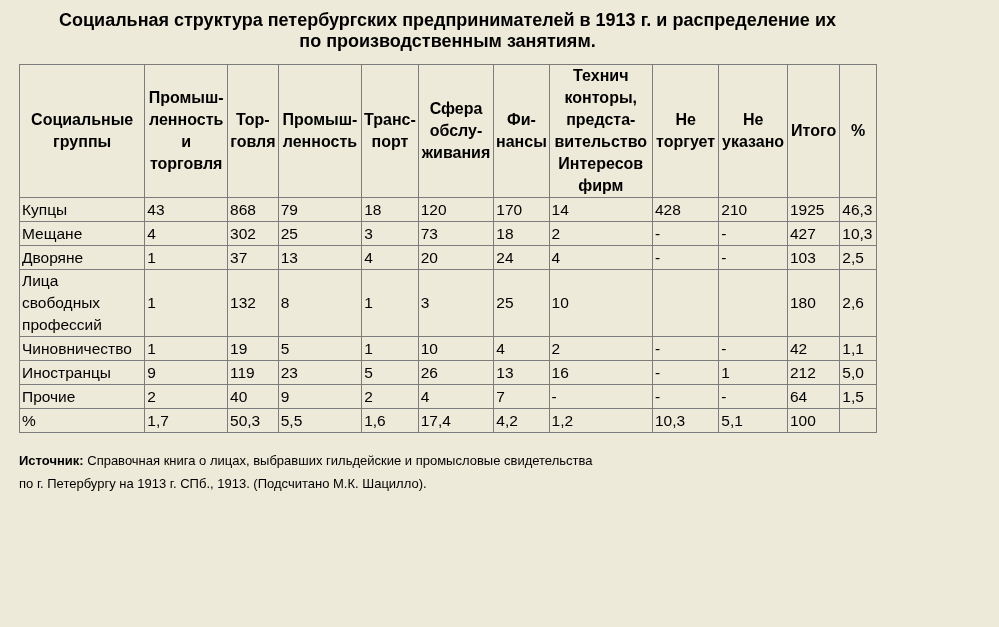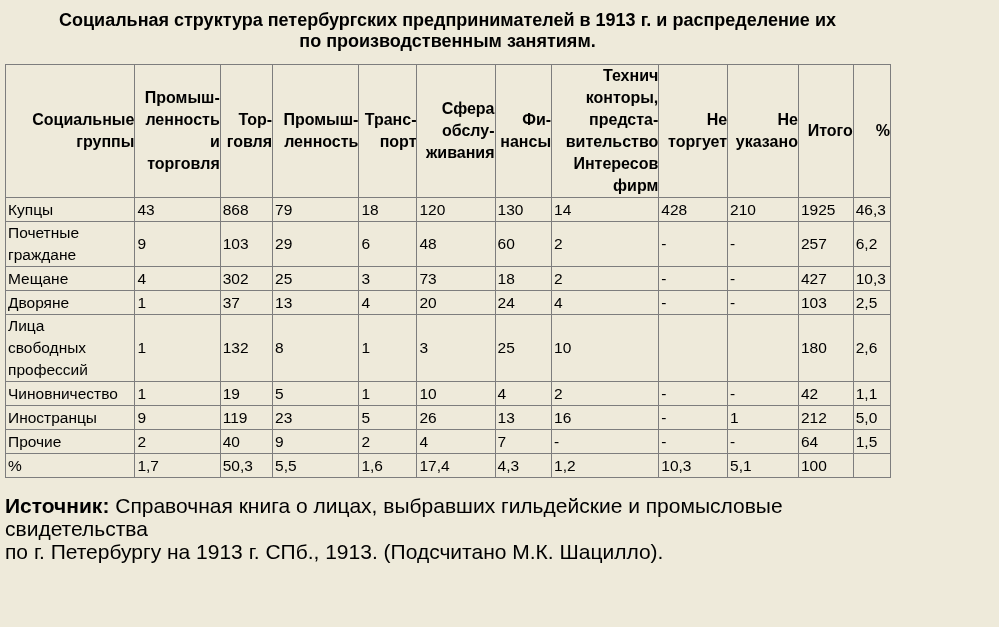--- a/index.html
+++ b/index.html
@@ -6,21 +6,21 @@
     margin: 0;
     padding: 0;
     background: #EEEADA;
     color: #000000;
     font-family: "Liberation Sans", sans-serif;
   }
   .page {
     width: 895px;
     height: 627px;
     box-sizing: border-box;
-    padding: 8px 4px;
+    padding: 8px 18px;
     overflow: hidden;
   }
   .title {
     margin: 2px 0 12px 0;
     font-size: 18px;
     font-weight: bold;
     line-height: 21px;
     text-align: center;
     white-space: pre-line;
   }
@@ -32,38 +32,38 @@
   table.data-table th,
   table.data-table td {
     border: 1px solid #7D7D7D;
     padding: 0 2px;
     overflow: hidden;
   }
   table.data-table th {
     font-size: 16px;
     font-weight: bold;
     line-height: 22px;
-    text-align: right;
+    text-align: center;
     vertical-align: middle;
     white-space: pre-line;
     height: 132px;
     padding: 0;
   }
   table.data-table td {
     font-size: 15.5px;
     line-height: 22px;
     text-align: left;
     vertical-align: middle;
     height: 23px;
     white-space: pre-line;
   }
   .source {
     margin: 16px 0 0 1px;
     max-width: 978px;
-    font-size: 21px;
+    font-size: 13px;
     line-height: 23px;
   }
   .source .src-label { font-weight: bold; }
   .source .src-text { white-space: pre-line; }
 </style>
 </head>
 <body>
 
 <div class="page">
 
@@ -119,41 +119,26 @@
         </tr>
       </thead>
     <tbody id="tbody">
         <tr>
           <td>Купцы</td>
           <td>43</td>
           <td>868</td>
           <td>79</td>
           <td>18</td>
           <td>120</td>
-          <td>130</td>
+          <td>170</td>
           <td>14</td>
           <td>428</td>
           <td>210</td>
           <td>1925</td>
           <td>46,3</td>
-        </tr>
-        <tr>
-          <td>Почетные
-граждане</td>
-          <td>9</td>
-          <td>103</td>
-          <td>29</td>
-          <td>6</td>
-          <td>48</td>
-          <td>60</td>
-          <td>2</td>
-          <td>-</td>
-          <td>-</td>
-          <td>257</td>
-          <td>6,2</td>
         </tr>
         <tr>
           <td>Мещане</td>
           <td>4</td>
           <td>302</td>
           <td>25</td>
           <td>3</td>
           <td>73</td>
           <td>18</td>
           <td>2</td>
@@ -234,21 +219,21 @@
           <td>64</td>
           <td>1,5</td>
         </tr>
         <tr>
           <td>%</td>
           <td>1,7</td>
           <td>50,3</td>
           <td>5,5</td>
           <td>1,6</td>
           <td>17,4</td>
-          <td>4,3</td>
+          <td>4,2</td>
           <td>1,2</td>
           <td>10,3</td>
           <td>5,1</td>
           <td>100</td>
           <td></td>
         </tr>
       </tbody>
   </table>
 
   <p class="source">

